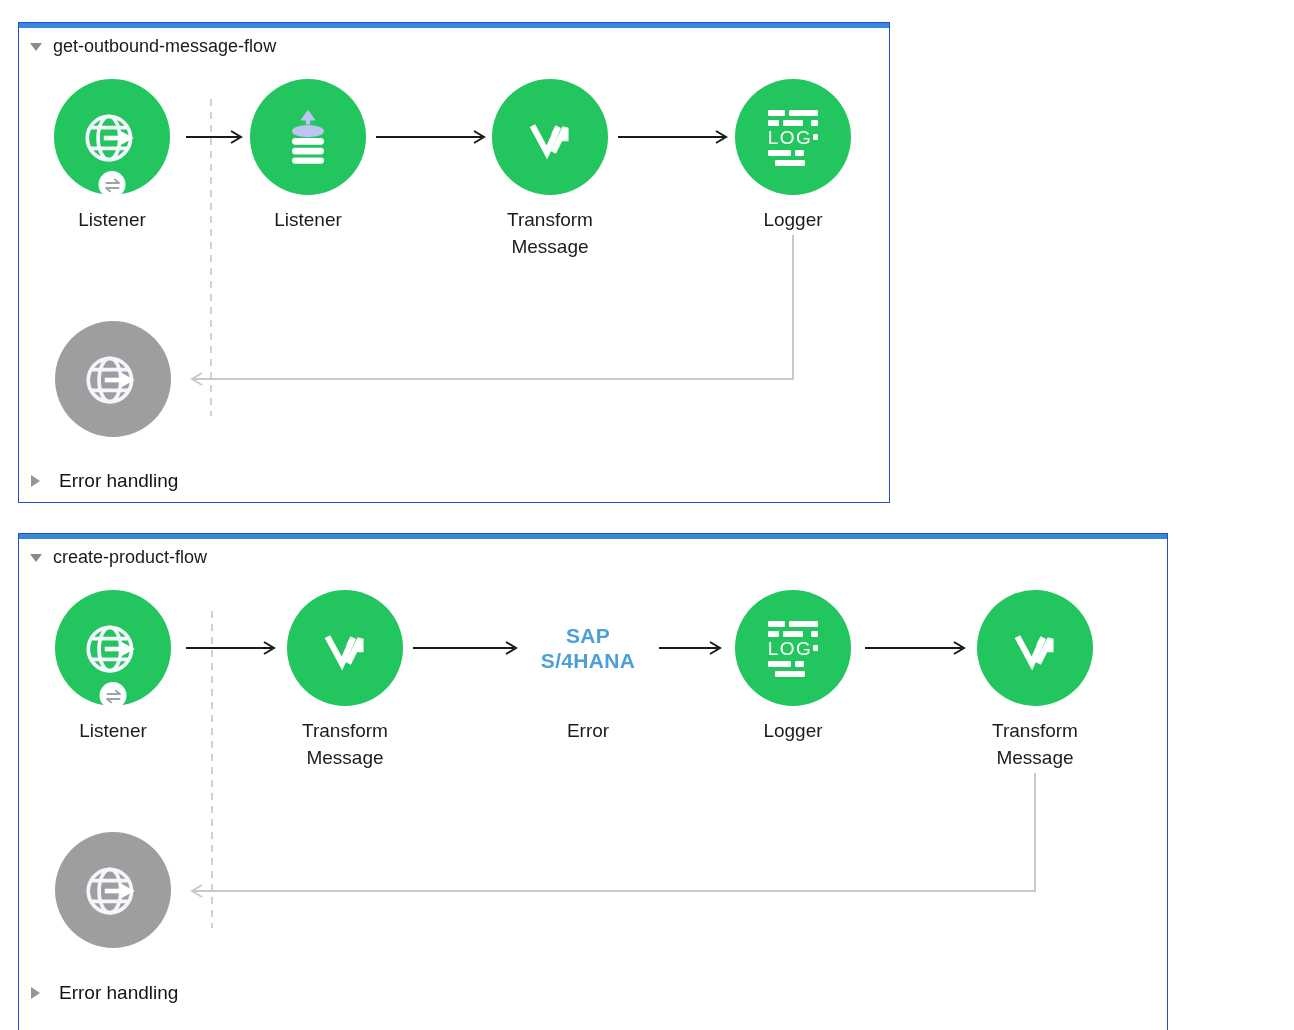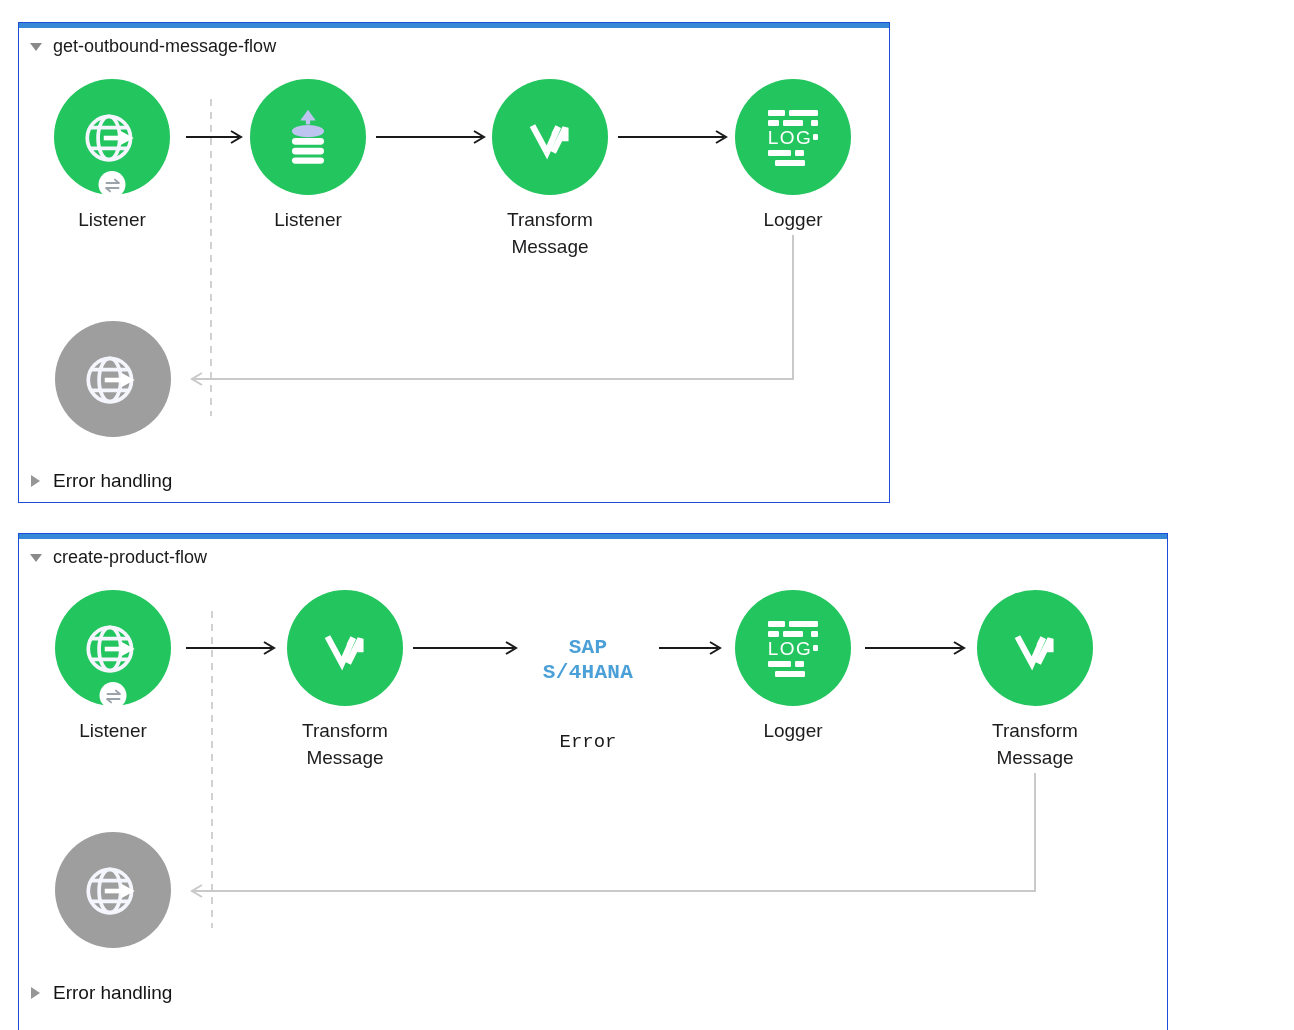--- a/index.html
+++ b/index.html
@@ -21,21 +21,21 @@
   .node{position:absolute;width:160px;text-align:center;}
   .circle{position:relative;width:116px;height:116px;border-radius:50%;margin:0 auto;display:flex;align-items:center;justify-content:center;}
   .circle.purple{background:#22c55e;}
   .circle.gray{background:#9e9e9e;}
   .node-label{width:132px;margin:11px auto 0;font-size:19px;line-height:27px;color:#1c1c1e;}
   .badge{position:absolute;left:50%;bottom:-3px;transform:translateX(-50%);width:27px;height:27px;border-radius:50%;background:#ffffff;display:flex;align-items:center;justify-content:center;}
 
   .sap-logo{height:116px;display:flex;flex-direction:column;justify-content:center;}
   .sap-line{font-size:21px;line-height:25px;font-weight:bold;color:#4ba0d8;letter-spacing:0.3px;}
 
-  .error-row{position:absolute;left:12px;display:flex;align-items:center;gap:13px;height:26px;cursor:pointer;}
+  .error-row{position:absolute;left:12px;display:flex;align-items:center;gap:19px;height:26px;cursor:pointer;}
   .error-label{font-size:19px;color:#141414;}
 </style>
 </head>
 <body>
 
 <svg width="0" height="0" style="position:absolute" aria-hidden="true">
   <defs>
     <g id="globe-icon">
       <g fill="none" stroke="#f4f5fd" stroke-width="3.6">
         <circle cx="29" cy="33" r="21"></circle>
@@ -212,21 +212,21 @@
 
     <div class="node" style="left:246px;top:56px;">
       <div class="circle purple">
         <svg width="66" height="66" viewBox="0 0 64 64">
             <use href="#dw-icon"></use>
           </svg>
       </div>
       <div class="node-label">Transform Message</div>
     </div>
 
-    <div class="node" style="left:489px;top:68px;font-family:Liberation Mono, monospace;">
+    <div class="node" style="left:489px;top:56px;">
       <div class="sap-logo">
         <div class="sap-line">SAP</div>
         <div class="sap-line">S/4HANA</div>
       </div>
       <div class="node-label">Error</div>
     </div>
 
     <div class="node" style="left:694px;top:56px;">
       <div class="circle purple">
         <svg width="60" height="62" viewBox="0 0 60 62">

